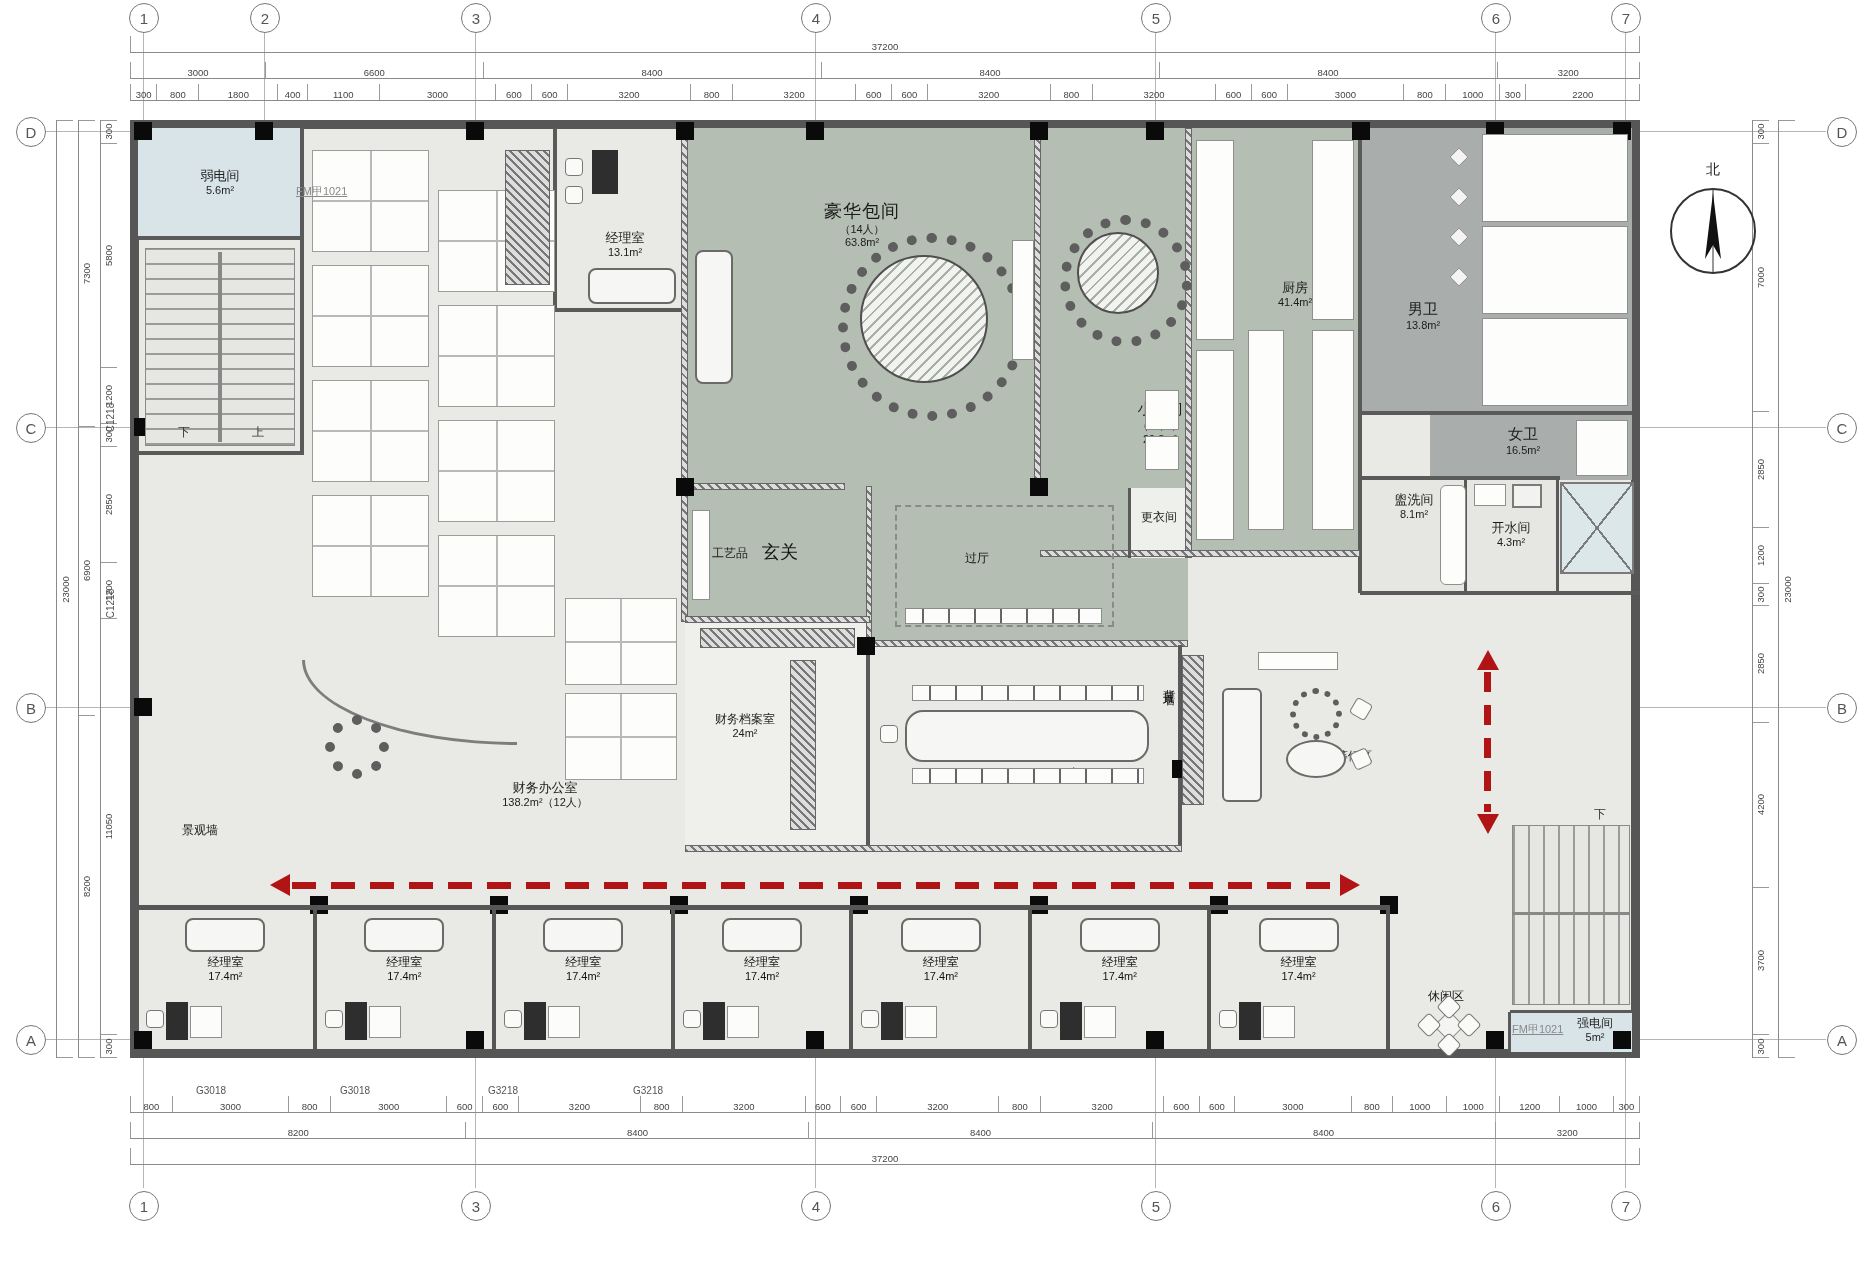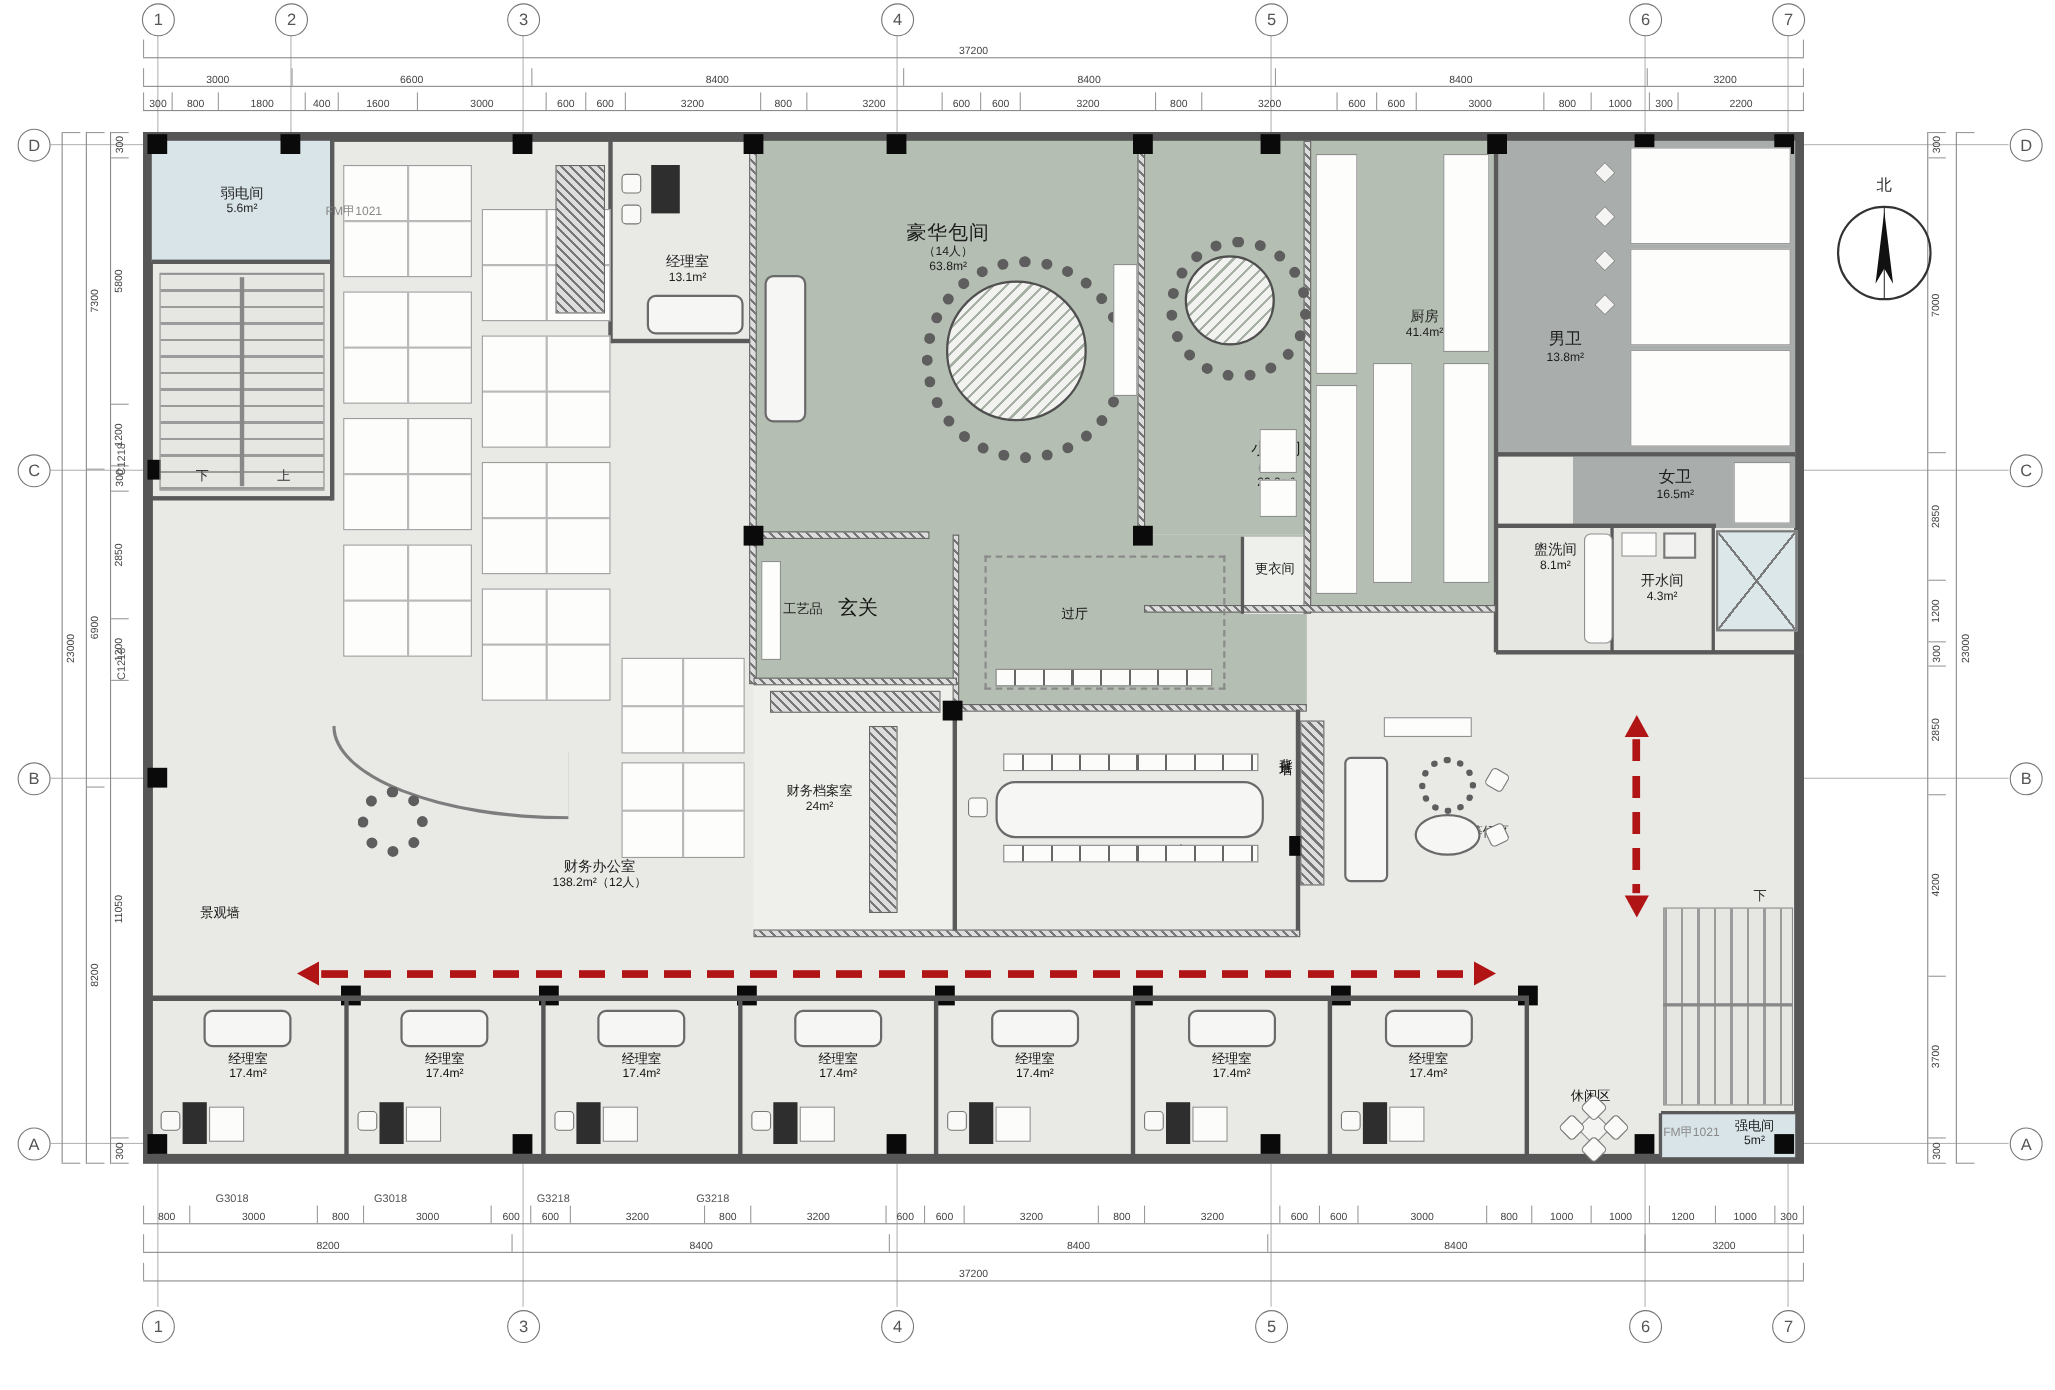--- a/index.html
+++ b/index.html
@@ -56,21 +56,21 @@
   
   .arh{position:absolute;height:7px;background:repeating-linear-gradient(90deg,#b11414 0 24px,transparent 24px 39px);}
   .arv{position:absolute;width:7px;background:repeating-linear-gradient(180deg,#b11414 0 20px,transparent 20px 33px);}
   .tri{position:absolute;width:0;height:0;}
   .tri.r{border-top:11px solid transparent;border-bottom:11px solid transparent;border-left:20px solid #b11414;}
   .tri.l{border-top:11px solid transparent;border-bottom:11px solid transparent;border-right:20px solid #b11414;}
   .tri.u{border-left:11px solid transparent;border-right:11px solid transparent;border-bottom:20px solid #b11414;}
   .tri.d{border-left:11px solid transparent;border-right:11px solid transparent;border-top:20px solid #b11414;}
   .codelbl{position:absolute;font-size:10px;color:#555;white-space:nowrap;}
   .rot{transform:rotate(-90deg);transform-origin:center;}
-  .doorlbl{position:absolute;font-size:11px;color:#8a8a8a;white-space:nowrap;}
+  .doorlbl{position:absolute;font-size:11px;color:#8a8a8a;white-space:nowrap;text-decoration:underline;}
 </style>
 </head>
 <body>
 
 <div class="page">
 
   <div class="gl" style="left:143px;top:31px;width:1px;height:89px"></div>
   <div class="gl" style="left:264px;top:31px;width:1px;height:89px"></div>
   <div class="gl" style="left:475px;top:31px;width:1px;height:89px"></div>
   <div class="gl" style="left:815px;top:31px;width:1px;height:89px"></div>
@@ -150,21 +150,21 @@
       <div class="seg" style="flex-grow: 8400;">8400</div>
       <div class="seg" style="flex-grow: 8400;">8400</div>
       <div class="seg" style="flex-grow: 3200;">3200</div>
     </div>
   <div class="dstrip" style="left:130px;top:84px;width:1510px;height:16px">
 
   <div class="seg" style="flex-grow: 300;">300</div>
       <div class="seg" style="flex-grow: 800;">800</div>
       <div class="seg" style="flex-grow: 1800;">1800</div>
       <div class="seg" style="flex-grow: 400;">400</div>
-      <div class="seg" style="flex-grow: 1600;">1600</div>
+      <div class="seg" style="flex-grow: 1600;">1100</div>
       <div class="seg" style="flex-grow: 3000;">3000</div>
       <div class="seg" style="flex-grow: 600;">600</div>
       <div class="seg" style="flex-grow: 600;">600</div>
       <div class="seg" style="flex-grow: 3200;">3200</div>
       <div class="seg" style="flex-grow: 800;">800</div>
       <div class="seg" style="flex-grow: 3200;">3200</div>
       <div class="seg" style="flex-grow: 600;">600</div>
       <div class="seg" style="flex-grow: 600;">600</div>
       <div class="seg" style="flex-grow: 3200;">3200</div>
       <div class="seg" style="flex-grow: 800;">800</div>

